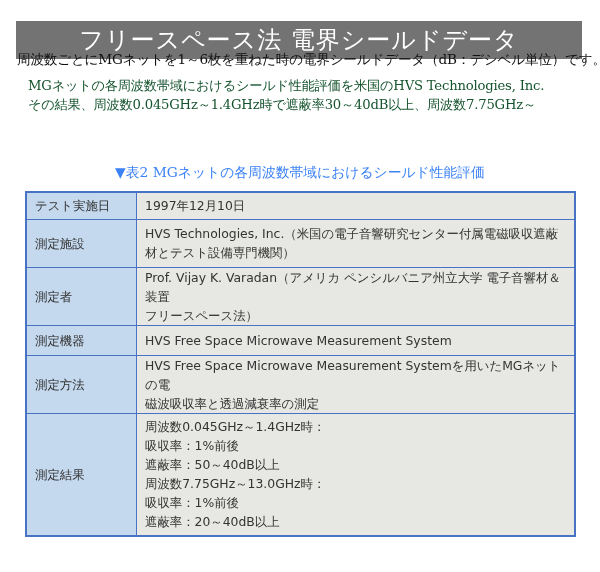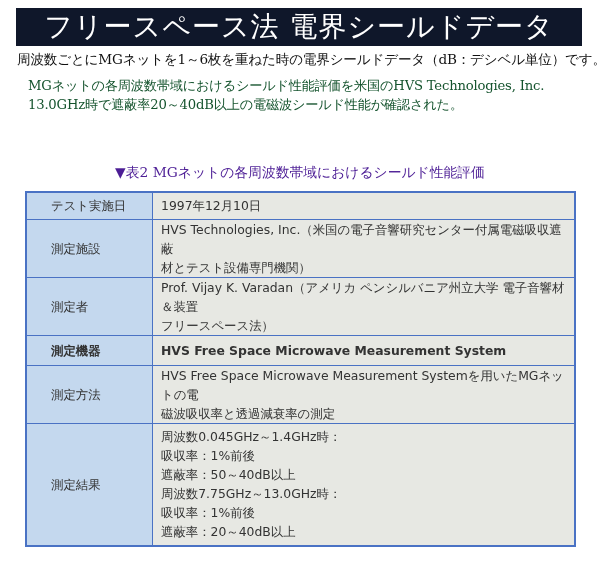--- a/index.html
+++ b/index.html
@@ -1,48 +1,48 @@
 <!DOCTYPE html>
 <html><head>
 <meta charset="utf-8">
 <style>
   html, body { margin:0; padding:0; background:#ffffff; }
   body { width:600px; height:572px; position:relative; overflow:hidden;
          font-family: "DejaVu Serif", "Liberation Serif", serif; color:#1a1a1a; }
-  .title-bar { position:absolute; left:16px; top:8px; width:566px; height:38px;
-               background:#0f172a; color:#ffffff; display:flex; align-items:center;
-               justify-content:center; font-size:28px; letter-spacing:1px;
+  .title-bar { position:absolute; left:16px; top:21px; width:566px; height:38px;
+               background:#737373; color:#ffffff; display:flex; align-items:center;
+               justify-content:center; font-size:24px; letter-spacing:1px;
                font-family: "DejaVu Serif", "Liberation Serif", serif; }
   .intro { position:absolute; left:17px; top:51px; font-size:13.6px; letter-spacing:-0.2px;
            white-space:nowrap; color:#111; }
   .para { position:absolute; left:28px; top:76px; font-size:13.2px; line-height:19px;
           color:#14532d; letter-spacing:-0.2px; }
   .para div { white-space:nowrap; }
   .caption { position:absolute; left:0; width:600px; top:164px; text-align:center;
-             font-size:13.8px; color:#4c1d95; white-space:nowrap; }
+             font-size:13.8px; color:#3b82f6; white-space:nowrap; }
   table.spec { position:absolute; left:25px; top:191px; width:551px; border-collapse:collapse;
                font-family: "DejaVu Sans", "Liberation Sans", sans-serif; font-size:12.4px;
                color:#333; border:2px solid #4a72c4; }
   table.spec td { border:1.5px solid #4a72c4; padding:0 8px; vertical-align:middle; line-height:19px; }
-  table.spec td.label { background:#c4d8ee; width:93px; padding-left:24px; }
+  table.spec td.label { background:#c4d8ee; width:93px; padding-left:8px; }
   table.spec td.value { background:#e7e8e3; }
   .result-line { display:block; }
 </style>
 </head>
 <body>
 
 <div class="title-bar">
   <span>フリースペース法  電界シールドデータ</span>
 </div>
 
 <div class="intro">周波数ごとにMGネットを1～6枚を重ねた時の電界シールドデータ（dB：デシベル単位）です。</div>
 
 <div class="para">
   <div>MGネットの各周波数帯域におけるシールド性能評価を米国のHVS Technologies, Inc.</div>
-  <div>13.0GHz時で遮蔽率20～40dB以上の電磁波シールド性能が確認された。</div>
+  <div>その結果、周波数0.045GHz～1.4GHz時で遮蔽率30～40dB以上、周波数7.75GHz～</div>
 </div>
 
 <div class="caption">▼表2  MGネットの各周波数帯域におけるシールド性能評価</div>
 
 <table class="spec">
   <tbody>
       <tr style="height:27px;">
     <td class="label">テスト実施日</td>
     <td class="value">
       <span class="result-line">1997年12月10日</span>
@@ -55,21 +55,21 @@
       <span class="result-line">材とテスト設備専門機関）</span>
     </td>
   </tr>
   <tr style="height:47px;">
     <td class="label">測定者</td>
     <td class="value">
       <span class="result-line">Prof. Vijay K. Varadan（アメリカ ペンシルバニア州立大学 電子音響材＆装置</span>
       <span class="result-line">フリースペース法）</span>
     </td>
   </tr>
-  <tr style="height:30px;font-weight:bold;">
+  <tr style="height:30px;">
     <td class="label">測定機器</td>
     <td class="value">
       <span class="result-line">HVS Free Space Microwave Measurement System</span>
     </td>
   </tr>
   <tr style="height:48px;">
     <td class="label">測定方法</td>
     <td class="value">
       <span class="result-line">HVS Free Space Microwave Measurement Systemを用いたMGネットの電</span>
       <span class="result-line">磁波吸収率と透過減衰率の測定</span>

